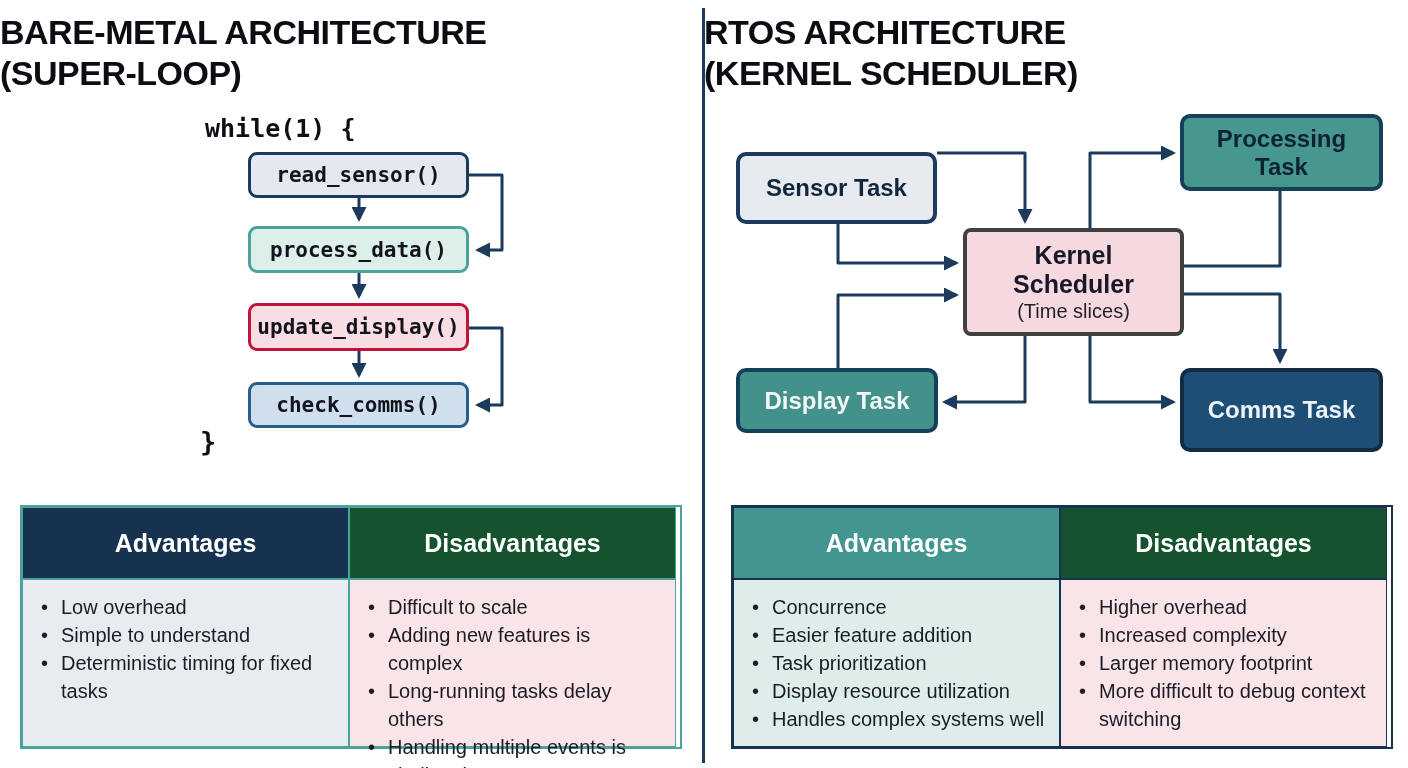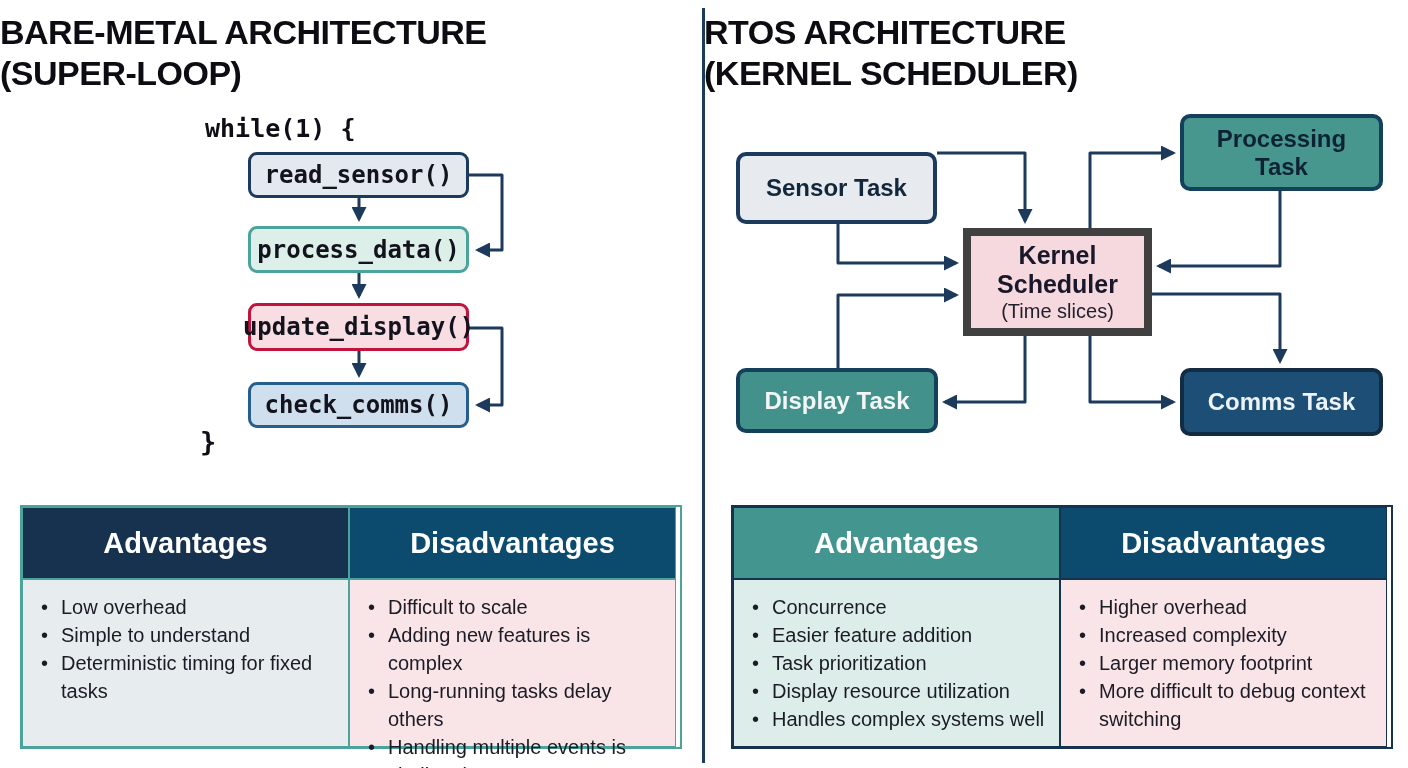--- a/index.html
+++ b/index.html
@@ -13,54 +13,54 @@
                font-size:34px;line-height:41px;font-weight:800;letter-spacing:-0.5px;color:#0c0c12;}
   .panel-title.left{left:0;}
   .panel-title.right{left:704px;}
 
   .code{position:absolute;font-family:"DejaVu Sans Mono",monospace;font-weight:bold;color:#0e0e16;}
   .code.open{left:205px;top:114px;font-size:25px;}
   .code.close{left:200px;top:426px;font-size:27px;}
 
   .flowbox{position:absolute;left:248px;width:221px;border-radius:9px;border:3px solid;
            display:flex;align-items:center;justify-content:center;
-           font-family:"DejaVu Sans Mono",monospace;font-size:24px;font-weight:bold;color:#12131c;
+           font-family:"DejaVu Sans Mono",monospace;font-size:21px;font-weight:bold;color:#12131c;
            box-sizing:border-box;}
   .fb-read   {top:152px;height:46px;background:#e4e9ef;border-color:#1b3a5c;}
   .fb-process{top:226px;height:47px;background:#dcefe9;border-color:#4ba39b;}
   .fb-update {top:303px;height:48px;background:#f8dde3;border-color:#c0143c;}
   .fb-check  {top:382px;height:46px;background:#cfdfed;border-color:#265e8d;}
 
   .taskbox{position:absolute;border-radius:10px;border:4px solid #15405c;box-sizing:border-box;
            display:flex;align-items:center;justify-content:center;text-align:center;
            font-size:24px;font-weight:700;}
   .tb-sensor    {left:736px;top:116px;width:201px;height:72px;background:#e7ebf0;color:#12263c;border-color:#1b3a5c;margin-top:36px;}
   .tb-processing{left:1180px;top:114px;width:203px;height:77px;background:#48978f;color:#0d2233;}
   .tb-processing .wrap{width:140px;}
   .tb-display   {left:736px;top:368px;width:202px;height:65px;background:#42918b;color:#f2f6f6;}
-  .tb-comms     {left:1180px;top:368px;width:203px;height:68px;background:#1d4e76;color:#edf3f8;border-color:#122c44;}
+  .tb-comms     {left:1180px;top:368px;width:203px;height:84px;background:#1d4e76;color:#edf3f8;border-color:#122c44;}
 
-  .kernel{position:absolute;left:963px;top:228px;width:189px;height:108px;background:#f6d9de;
-          border:8px solid #404040;border-radius:0;box-sizing:border-box;
+  .kernel{position:absolute;left:963px;top:228px;width:221px;height:108px;background:#f6d9de;
+          border:4px solid #404040;border-radius:8px;box-sizing:border-box;
           display:flex;flex-direction:column;align-items:center;justify-content:center;text-align:center;}
   .kernel .ktitle{width:130px;font-size:25px;line-height:29px;font-weight:700;color:#18182a;}
   .kernel .ksub{font-size:20px;color:#1e1e2c;margin-top:1px;}
 
   .pc-table{position:absolute;top:505px;width:658px;display:grid;grid-template-columns:327px 327px;
             grid-template-rows:72px 168px;box-sizing:content-box;}
   .pc-table.bm{left:20px;border:2px solid #4ba39b;}
   .pc-table.rt{left:731px;border:2px solid #16324f;}
   .pc-table.bm .cell{border:1px solid #4ba39b;}
   .pc-table.rt .cell{border:1px solid #16324f;}
   .cell{box-sizing:border-box;}
   .hcell{display:flex;align-items:center;justify-content:center;color:#ffffff;
-         font-size:29px;font-weight:700;}
+         font-size:25px;font-weight:700;}
   .h-navy{background:#16324f;}
   .h-teal{background:#43968f;}
-  .h-crimson{background:#0c4a6e;}
+  .h-crimson{background:#14532d;}
   .bcell{padding:13px 10px 8px 8px;}
   .b-gray{background:#e7ecef;}
   .b-mint{background:#ddeeea;}
   .b-pink{background:#f9e4e7;}
   .bcell ul{margin:0;padding:0;list-style:none;}
   .bcell li{position:relative;padding-left:30px;font-size:20px;line-height:28px;color:#1b1b26;}
   .bcell li::before{content:"\2022";position:absolute;left:10px;top:0;}
 </style>
 </head>
 <body>

